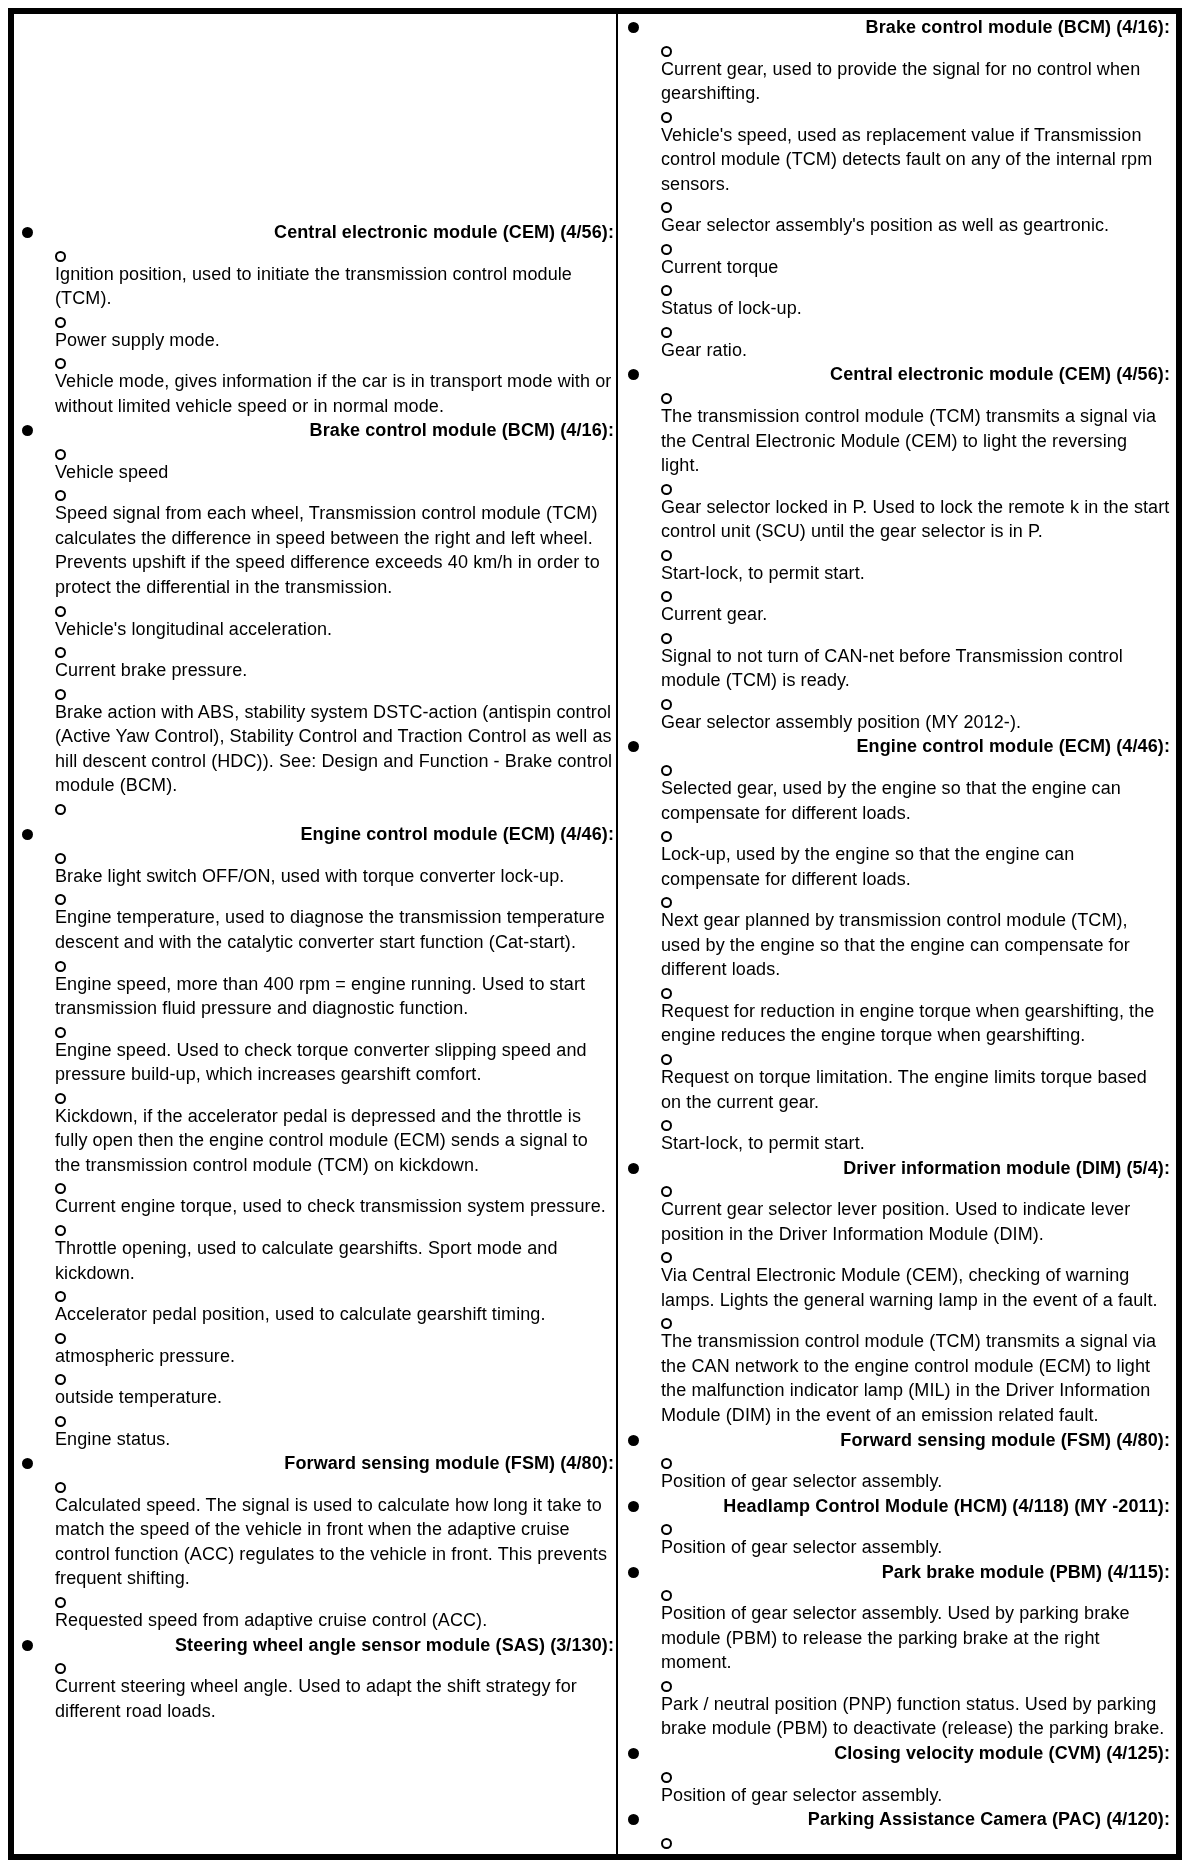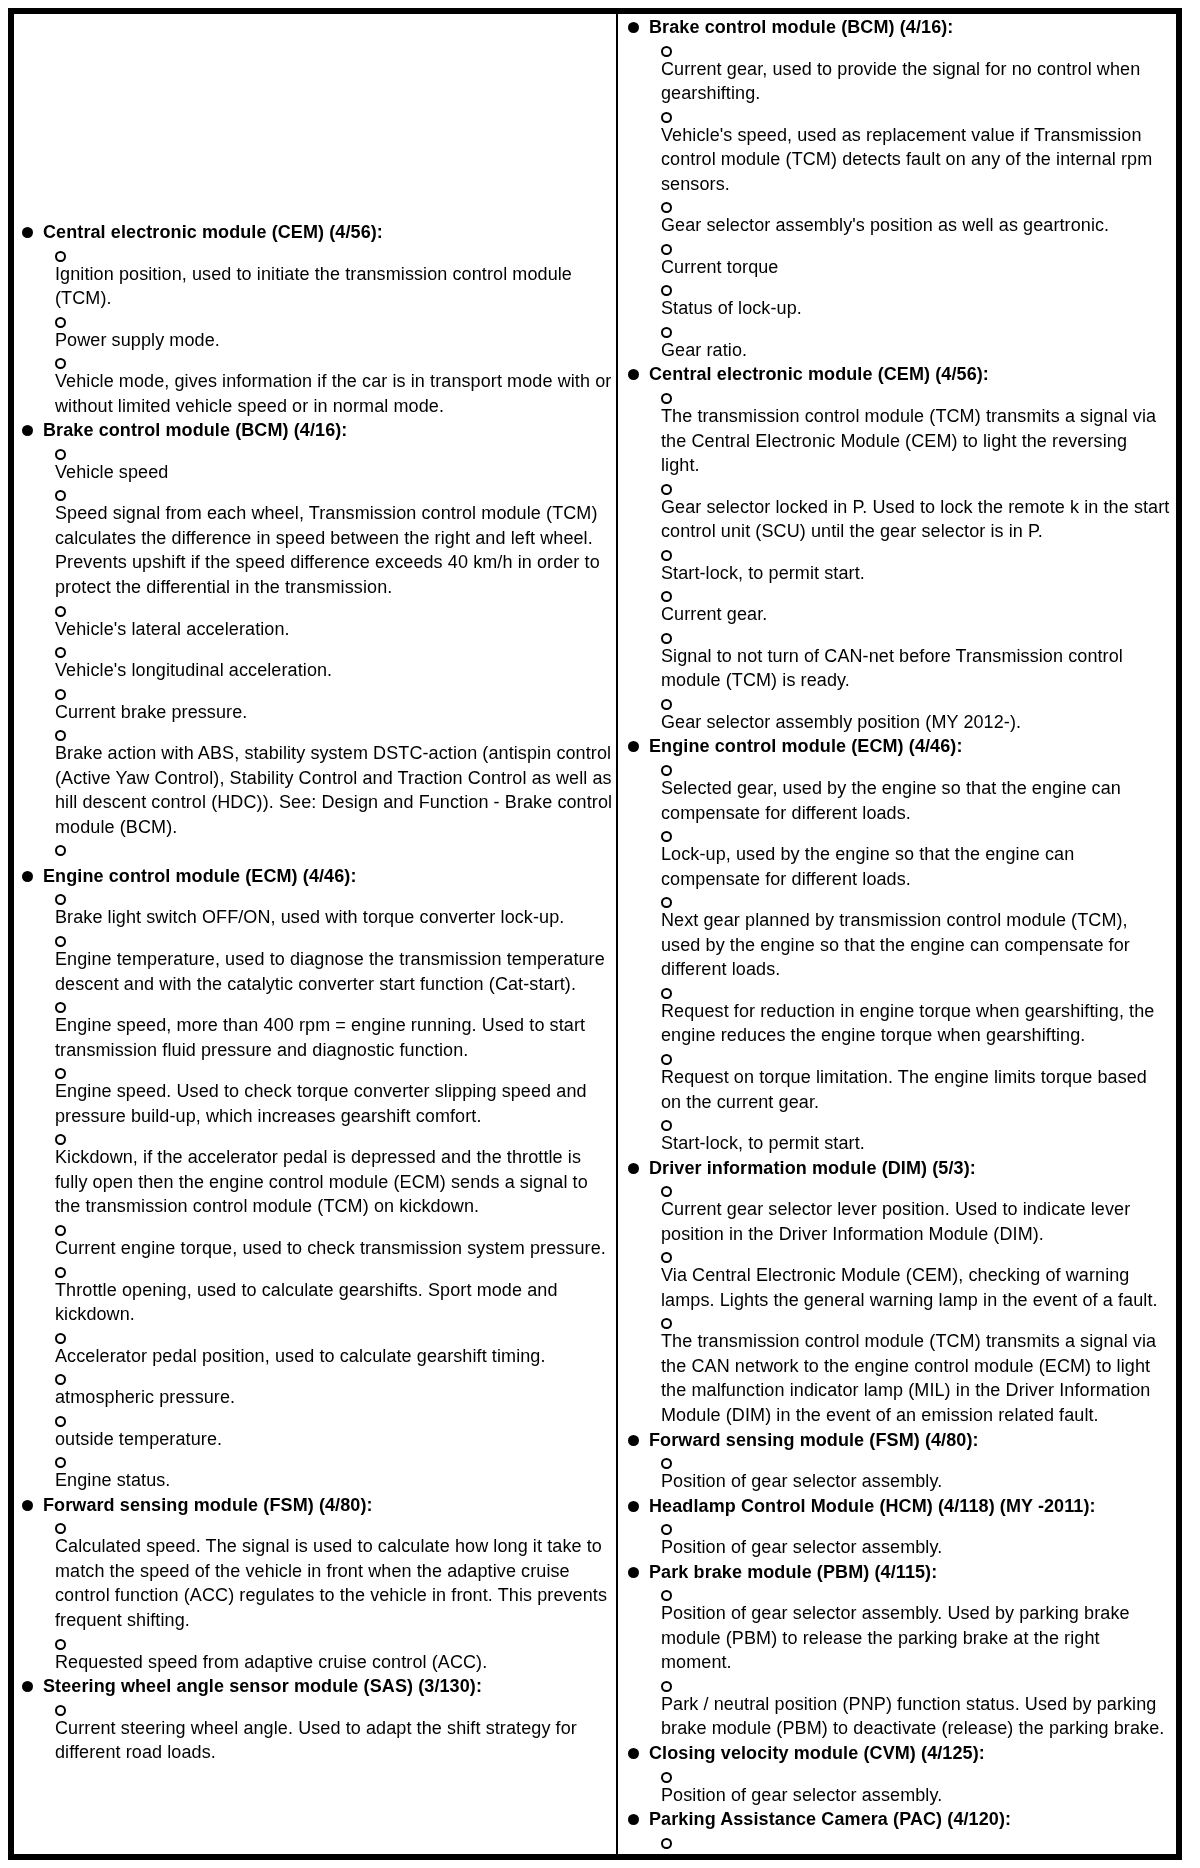--- a/index.html
+++ b/index.html
@@ -34,21 +34,21 @@
   }
   .cell.right {
     flex: 1 1 auto;
     padding: 1px 6px 0 10px;
   }
   .row {
     display: flex;
     align-items: flex-start;
     min-height: 24.55px;
   }
-  .header-row { font-weight: bold; }
+  .header-row { font-weight: bold; justify-content: space-between; }
   .header-row .hreg { font-weight: bold; }
   .dot {
     flex: 0 0 auto;
     width: 11px; height: 11px;
     background: #000000;
     border-radius: 50%;
     margin: 7px 10px 0 0;
   }
   .item-row { margin-left: 33px; flex-direction: column; }
   .ring {
@@ -92,24 +92,20 @@
         <div class="row item-row">
           <span class="ring"></span>
           <span class="itext">Vehicle speed</span>
         </div>
         <div class="row item-row">
           <span class="ring"></span>
           <span class="itext">Speed signal from each wheel, Transmission control module (TCM) calculates the difference in speed between the right and left wheel. Prevents upshift if the speed difference exceeds 40 km/h in order to protect the differential in the transmission.</span>
         </div>
         <div class="row item-row">
           <span class="ring"></span>
-          <span class="itext">Vehicle's lateral acceleration.</span>
-        </div>
-        <div class="row item-row">
-          <span class="ring"></span>
           <span class="itext">Vehicle's longitudinal acceleration.</span>
         </div>
         <div class="row item-row">
           <span class="ring"></span>
           <span class="itext">Current brake pressure.</span>
         </div>
         <div class="row item-row">
           <span class="ring"></span>
           <span class="itext">Brake action with ABS, stability system DSTC-action (antispin control (Active Yaw Control), Stability Control and Traction Control as well as hill descent control (HDC)). See: Design and Function - Brake control module (BCM).</span>
         </div>
@@ -280,21 +276,21 @@
           <span class="itext">Request on torque limitation. The engine limits torque based on the current gear.</span>
         </div>
         <div class="row item-row">
           <span class="ring"></span>
           <span class="itext">Start-lock, to permit start.</span>
         </div>
       </div>
       <div class="section">
         <div class="row header-row">
           <span class="dot"></span>
-          <span class="htext"><span class="hbold">Driver information module (DIM) (5/3):</span><span class="hreg"></span></span>
+          <span class="htext"><span class="hbold">Driver information module (DIM) (5/4):</span><span class="hreg"></span></span>
         </div>
         <div class="row item-row">
           <span class="ring"></span>
           <span class="itext">Current gear selector lever position. Used to indicate lever position in the Driver Information Module (DIM).</span>
         </div>
         <div class="row item-row">
           <span class="ring"></span>
           <span class="itext">Via Central Electronic Module (CEM), checking of warning lamps. Lights the general warning lamp in the event of a fault.</span>
         </div>
         <div class="row item-row">

